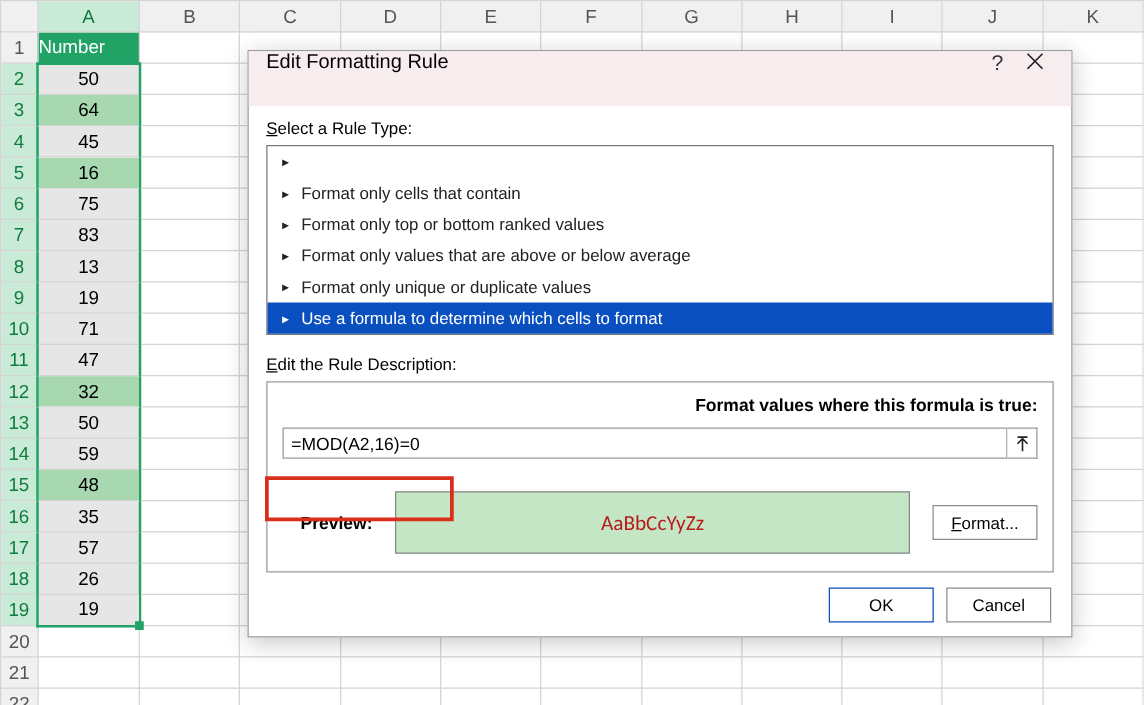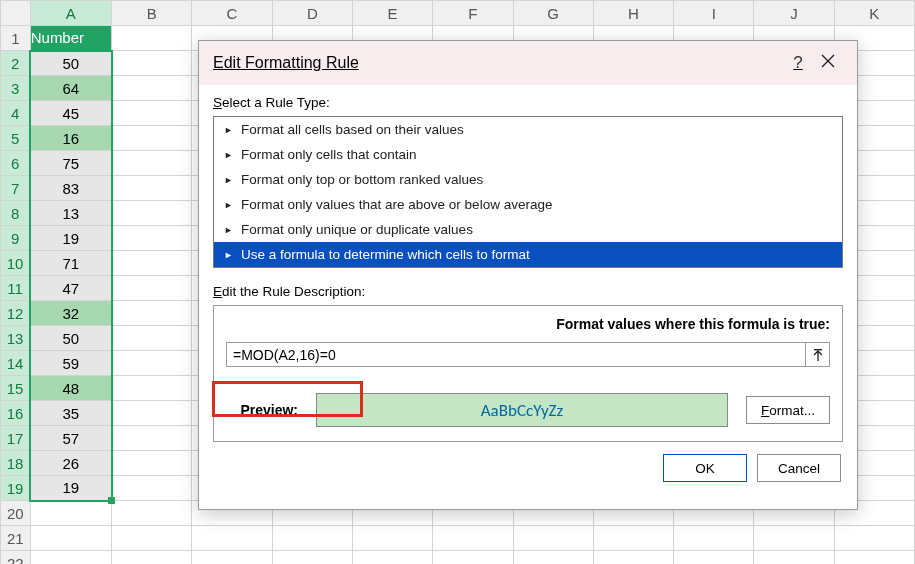--- a/index.html
+++ b/index.html
@@ -77,24 +77,23 @@
     width: 660px;
     height: 470px;
     background: #fff;
     border: 1px solid #9a9a9a;
     box-shadow: 0 4px 18px rgba(0,0,0,0.22);
   }
   .titlebar {
     height: 44px;
     background: #f7edee;
     display: flex;
-    align-items: center;
+    align-items: flex-start;
     padding: 0 14px;
     font-size: 16px;
-    text-decoration: underline;
   }
   .titlebar .spacer { flex: 1; }
   .titlebar .tb-btn {
     width: 30px;
     text-align: center;
     font-size: 17px;
     color: #333;
     cursor: pointer;
   }
   .dlg-body {
@@ -170,24 +169,24 @@
     align-items: center;
     margin-top: 26px;
     gap: 18px;
   }
   .preview-label {
     width: 72px;
     font-weight: 600;
   }
   .preview-box {
     flex: 1;
-    height: 34px;
+    height: 50px;
     border: 1px solid #888;
     background: #c4e6c5;
-    color: #0369a1;
+    color: #b91c1c;
     display: flex;
     align-items: center;
     justify-content: center;
     font-size: 17px;
     font-family: Calibri, Arial, sans-serif;
   }
   .btn-row {
     display: flex;
     justify-content: flex-end;
     gap: 10px;
@@ -551,21 +550,20 @@
       <svg width="14" height="14" viewBox="0 0 14 14">
           <path d="M1 1 L13 13 M13 1 L1 13" stroke="#222" stroke-width="1.4"></path>
         </svg>
     </span>
   </div>
   <div class="dlg-body">
     <div class="sec-label"><span class="u">S</span><span>elect a Rule Type:</span></div>
     <div class="rule-list" id="rule-list">
         <div class="rule-item">
           <span class="arrow" style="font-size: 9px;">►</span>
-          <span>Format all cells based on their values</span>
         </div>
         <div class="rule-item">
           <span class="arrow" style="font-size: 9px;">►</span>
           <span>Format only cells that contain</span>
         </div>
         <div class="rule-item">
           <span class="arrow" style="font-size: 9px;">►</span>
           <span>Format only top or bottom ranked values</span>
         </div>
         <div class="rule-item">

